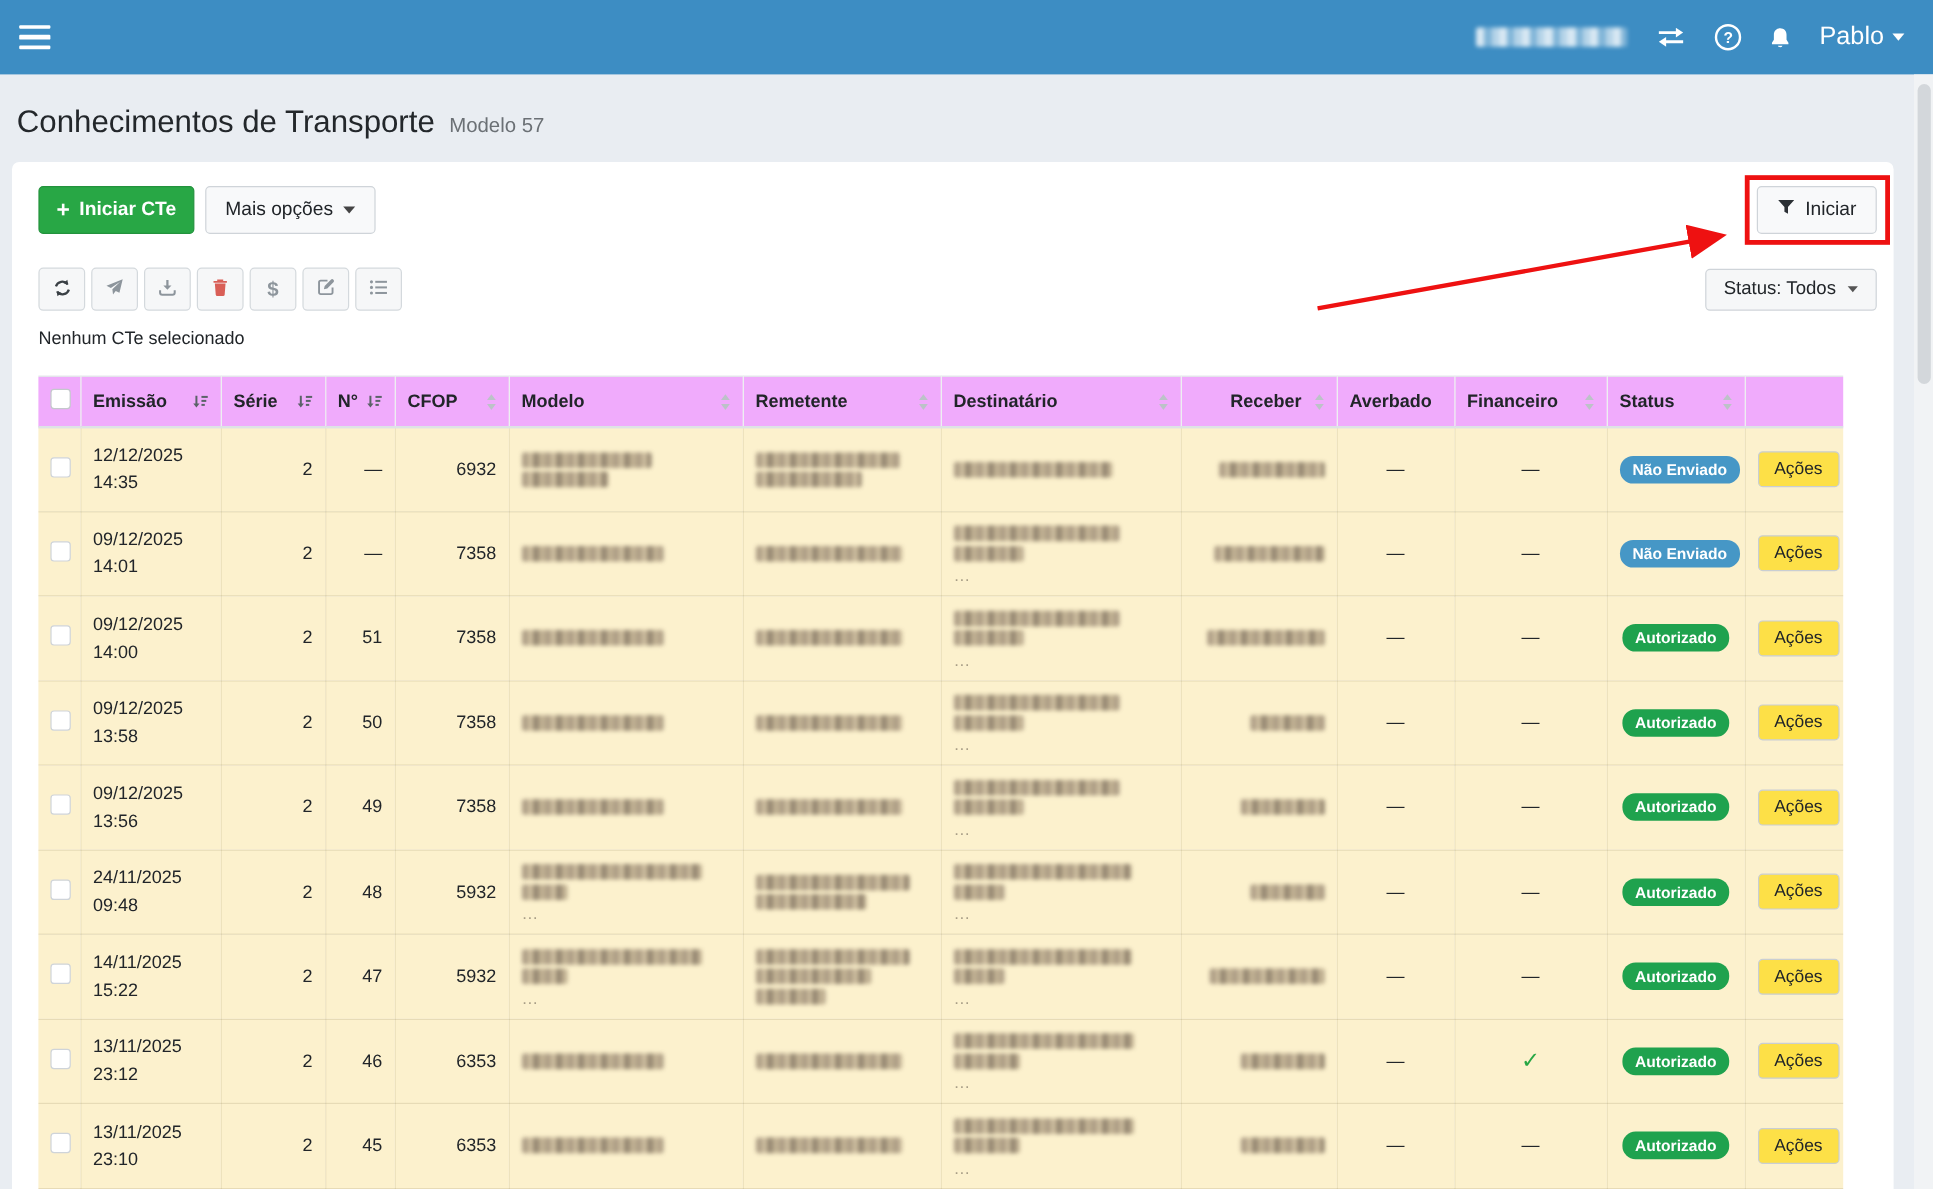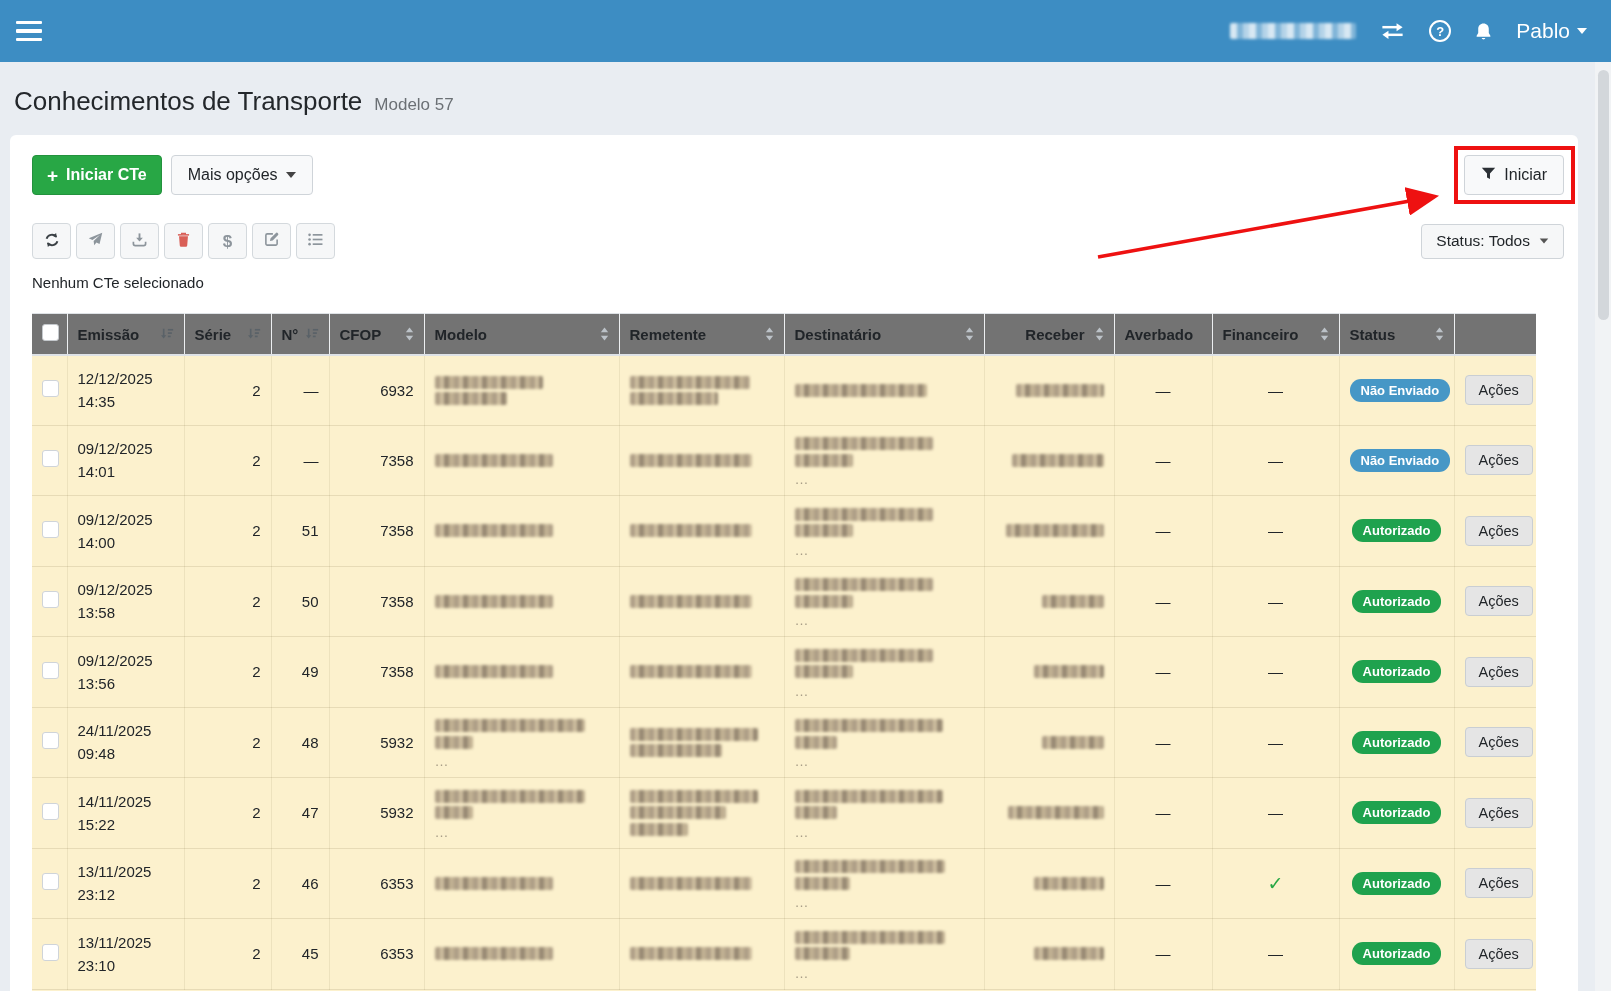--- a/index.html
+++ b/index.html
@@ -51,21 +51,21 @@
   .ic-gray { color:#8d959c; }
   .ic-red  { color:#d95f57; }
   .dollar-glyph { font-size:17px; font-weight:600; line-height:1; }
   .btn-status { background:#f6f7f8; border:1px solid #cfd4d9; color:#212529; font-size:15.5px; padding:6px 14px; height:35px; border-radius:4px; display:inline-flex; align-items:center; gap:9px; cursor:pointer; }
   .btn-status .caret-down { border-top-color:#555; transform:scale(.85); }
 
   .selection-text { margin:15px 0 22px; font-size:15px; color:#212529; }
 
   
   table { width:1504px; border-collapse:collapse; table-layout:fixed; font-size:15px; }
-  thead th { background:#737373; border-top:1px solid #dee2e6; border-bottom:2px solid #dee2e6; border-right:1px solid #edeff1; padding:10px 10px; font-size:15px; font-weight:700; color:#212529; text-align:left; }
+  thead th { background:#f0abfc; border-top:1px solid #dee2e6; border-bottom:2px solid #dee2e6; border-right:1px solid #edeff1; padding:10px 10px; font-size:15px; font-weight:700; color:#212529; text-align:left; }
   thead th:last-child { border-right:none; }
   .th-inner { display:flex; align-items:center; justify-content:space-between; gap:6px; }
   .th-inner.end { justify-content:flex-end; gap:10px; }
   .sort-ic { flex:0 0 auto; display:inline-flex; }
 
   tbody tr.data-row { background:#fcf1cd; height:70px; }
   tbody tr.data-row td { border-bottom:1px solid rgba(90,75,30,.13); border-right:1px solid rgba(90,75,30,.09); padding:8px 10px; vertical-align:middle; color:#212529; }
   tbody tr.data-row td:last-child { border-right:none; }
   td.c-emissao { padding-left:12px; line-height:23px; }
   td.c-num { text-align:right; padding-right:16px; }
@@ -76,21 +76,21 @@
 
   .redact { height:13px; border-radius:2px; margin:3.5px 0; filter:blur(1.7px); opacity:.8;
     background:repeating-linear-gradient(90deg,#9b8a75 0 5px,#c4b395 5px 9px,#7e6f5d 9px 14px,#b3a285 14px 19px); }
   td.c-receber .redact { margin-left:auto; }
   .ell { color:#a79d86; font-size:14px; line-height:6px; display:inline-block; }
 
   .checkbox { display:inline-block; width:17px; height:17px; background:#fff; border:1px solid #cfd4d9; border-radius:3px; cursor:pointer; }
   thead .checkbox { border-color:#c4c8cc; }
 
   .badge { display:inline-block; padding:4px 11px; border-radius:11px; color:#fff; font-size:13px; font-weight:700; white-space:nowrap; }
-  .acoes-btn { padding:6px 13px; background:#e5e5e5; border:1px solid #c9ced3; border-radius:4px; font-size:14.5px; color:#212529; cursor:pointer; font-family:inherit; }
+  .acoes-btn { padding:6px 13px; background:#fde047; border:1px solid #c9ced3; border-radius:4px; font-size:14.5px; color:#212529; cursor:pointer; font-family:inherit; }
 
   tr.sliver { background:#fcf1cd; height:22px; }
   tr.sliver td { border-top:1px solid rgba(90,75,30,.13); }
 
   
   .annotation-svg { position:absolute; inset:0; width:100%; height:100%; pointer-events:none; z-index:50; }
 
   
   .scrollbar-track { position:absolute; top:62px; right:0; bottom:0; width:16px; background:#f1f3f5; }
   .scrollbar-thumb { position:absolute; top:8px; right:2px; width:11px; height:250px; background:#d3d7db; border-radius:6px; }

